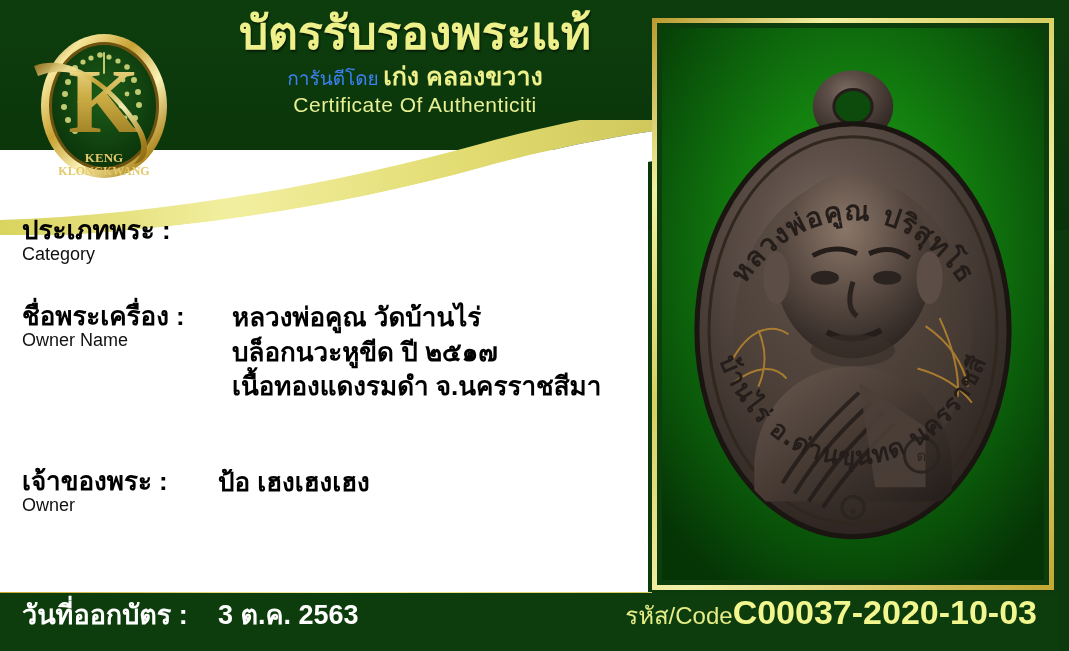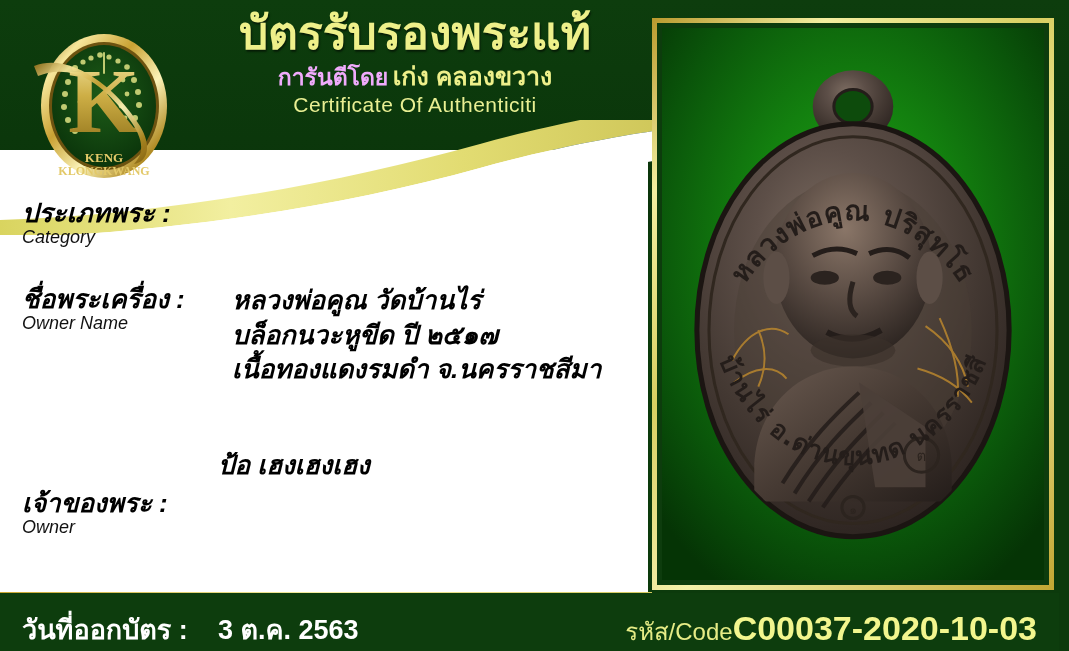--- a/index.html
+++ b/index.html
@@ -69,43 +69,42 @@
     letter-spacing: 0px;
     line-height: 1.12;
     text-shadow: 1px 2px 2px rgba(0,0,0,.55);
   }
   .sub-line {
     margin-top: 2px;
     line-height: 1.15;
     white-space: nowrap;
   }
   .sub-small {
-    font-size: 23px;
-    color: #f0abfc;
-    font-weight: bold;
+    font-size: 19px;
+    color: #3b82f6;
+    font-weight: normal;
   }
   .sub-big {
     font-size: 25px;
     color: #eef08a;
     font-weight: bold;
   }
   .sub-en {
     margin-top: 3px;
     font-size: 21px;
     color: #e9ef93;
     letter-spacing: .5px;
   }
 
   
   .fields {
     position: absolute;
     left: 22px;
-    top: 197px;
+    top: 214px;
     width: 620px;
-    font-style: italic;
   }
   .field {
     position: relative;
     margin-bottom: 6px;
   }
   .field-row {
     display: flex;
     align-items: flex-start;
   }
   .label-th {
@@ -123,21 +122,21 @@
   }
   .value-th {
     font-size: 26px;
     font-weight: bold;
     color: #000000;
     line-height: 1.32;
     white-space: nowrap;
   }
   .field-category .label-col { width: 196px; }
   .field-name .label-col { width: 210px; }
-  .field-owner .label-col { width: 196px; margin-top: 39px; }
+  .field-owner .label-col { width: 196px; }
 
   .value-col { flex: 1; }
   .value-line { display: block; }
 
   .spacer-cat { height: 30px; }
   .spacer-name { height: 56px; }
 
   
   .photo-outer {
     position: absolute;
@@ -166,21 +165,21 @@
 
   
   .footer {
     position: absolute;
     left: 0;
     bottom: 0;
     width: 1059px;
     height: 58px;
     background: #0d3d0d;
     display: flex;
-    align-items: flex-end;
+    align-items: flex-start;
   }
   .footer-left {
     margin-left: 22px;
     font-size: 27px;
     font-weight: bold;
     color: #ffffff;
     white-space: nowrap;
   }
   .footer-right {
     position: absolute;

